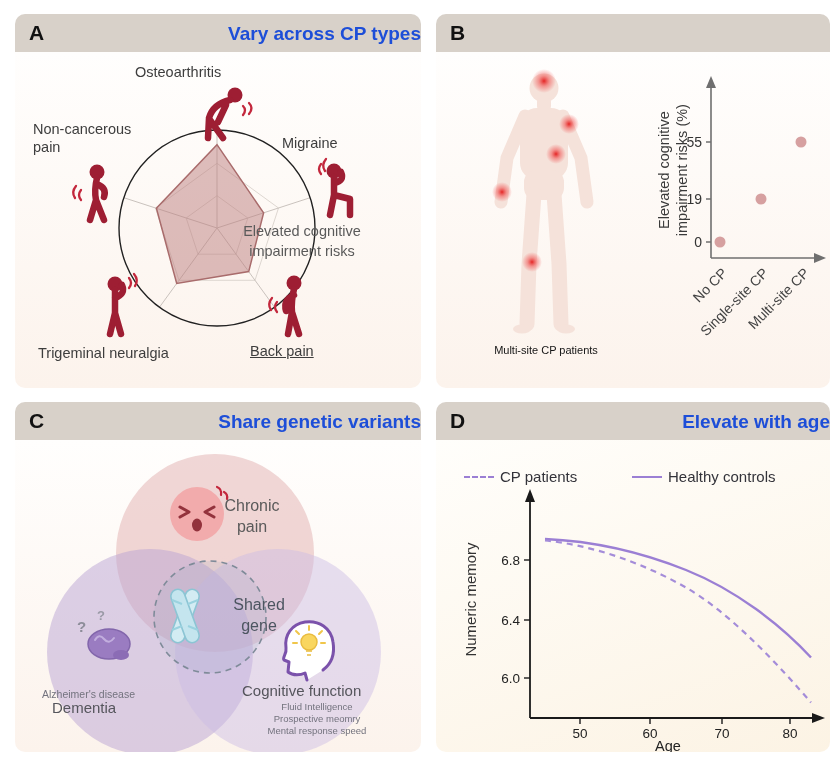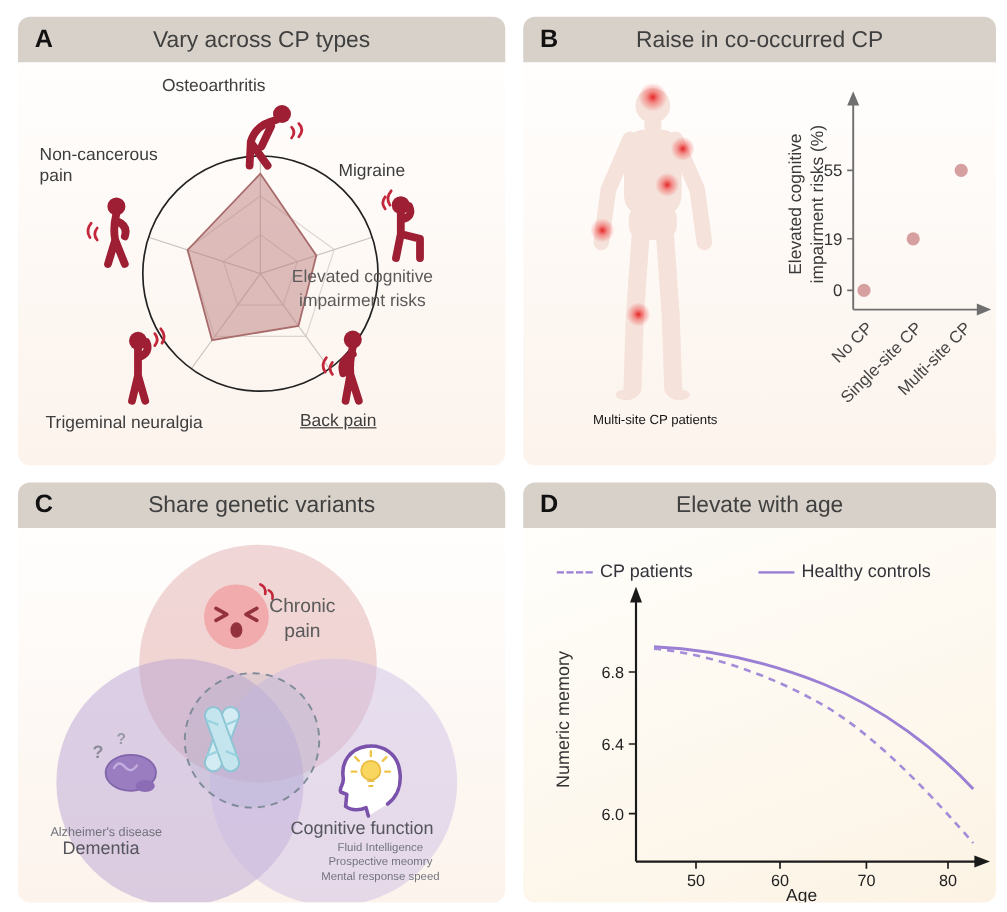--- a/index.html
+++ b/index.html
@@ -1,21 +1,21 @@
 <!DOCTYPE html>
 <html><head>
 <meta charset="utf-8">
 <style>
   * { margin:0; padding:0; box-sizing:border-box; }
   html,body { width:839px; height:760px; background:#ffffff; font-family:"Liberation Sans", sans-serif; }
   #figure { position:relative; width:839px; height:760px; background:#ffffff; overflow:hidden; }
   .panel { position:absolute; border-radius:10px; }
   .panel-header { position:absolute; top:0; left:0; right:0; height:38px; background:#d8d1c9; border-radius:10px 10px 0 0; }
   .panel-letter { position:absolute; left:14px; top:7px; font-size:21px; font-weight:bold; color:#111; }
-  .panel-title { position:absolute; left:0; right:0; top:9px; text-align:center; font-size:19px; font-weight:normal; color:#404040; }
+  .panel-title { position:absolute; left:0; right:0; top:9px; text-align:right; font-size:19px; font-weight:bold; color:#1d4ed8; }
   .panel-body { position:absolute; top:38px; left:0; right:0; bottom:0; background:linear-gradient(180deg,#fffefd 0%, #fcf3ec 100%); border-radius:0 0 10px 10px; overflow:hidden; }
   .abs { position:absolute; }
   .lbl { color:#3d3d3d; font-size:14.5px; line-height:1.25; text-align:left; }
   .sublbl { color:#73737e; }
   svg { position:absolute; top:0; left:0; }
   .rot90 { transform:rotate(-90deg); }
   .caption { color:#151515; font-size:11px; text-align:center; }
   .legend-line { height:0; border-top:2.5px solid #9b7fd4; }
   .legend-line.dashed { border-top-style:dashed; }
   .legend-text { font-size:15px; color:#33333a; }
@@ -92,21 +92,20 @@
       <div class="abs" style="left:202px; top:170px; width:170px; text-align:center; color:#5a5a5a; font-size:14.5px; line-height:1.35;">
         <div>Elevated cognitive</div>
         <div>impairment risks</div>
       </div>
     </div>
   </div>
 
   <div class="panel" style="left:436px; top:14px; width:394px; height:374px;">
     <div class="panel-header">
       <span class="panel-letter">B</span>
-      <div class="panel-title">Raise in co-occurred CP</div>
     </div>
     <div class="panel-body">
       <svg width="394" height="336" viewBox="0 0 394 336">
         <defs>
           <radialGradient id="painSpot">
             <stop offset="0%" stop-color="#e31b1b" stop-opacity="0.95"></stop>
             <stop offset="45%" stop-color="#ef4444" stop-opacity="0.5"></stop>
             <stop offset="100%" stop-color="#ef4444" stop-opacity="0"></stop>
           </radialGradient>
         </defs>
@@ -211,20 +210,24 @@
           <circle cx="0" cy="-4" r="8" fill="#f9d65f" stroke="#e9bc3f" stroke-width="1.5"></circle>
           <path d="M-3 5 h6 M-2 9 h4" stroke="#e9bc3f" stroke-width="1.5" fill="none"></path>
           <path d="M0 -16 v-4 M10 -12 l3 -3 M-10 -12 l-3 -3 M12 -3 h4 M-12 -3 h-4" stroke="#f0c64a" stroke-width="2" stroke-linecap="round" fill="none"></path>
         </g>
       </svg>
 
       <div class="abs" style="left:192px; top:56px; width:90px; text-align:center; color:#5a5a5a; font-size:16px; line-height:1.3;">
         <div>Chronic</div>
         <div>pain</div>
       </div>
+      <div class="abs" style="left:199px; top:155px; width:90px; text-align:center; color:#4c5560; font-size:16px; line-height:1.3;">
+        <div>Shared</div>
+        <div>gene</div>
+      </div>
       <div class="abs lbl" style="left:37px; top:259px; width:120px; font-size:15px; color:#55555c;">Dementia</div>
       <div class="abs sublbl" style="left:27px; top:248px; width:140px; font-size:10.5px; text-align:left;">Alzheimer's disease</div>
       <div class="abs lbl" style="left:227px; top:242px; width:150px; font-size:15px; color:#55555c;">Cognitive function</div>
       <div class="abs sublbl" style="left:227px; top:261px; width:150px; font-size:9.5px; line-height:12px; text-align:center;">
         <div>Fluid Intelligence</div>
         <div>Prospective meomry</div>
         <div>Mental response speed</div>
       </div>
     </div>
   </div>

